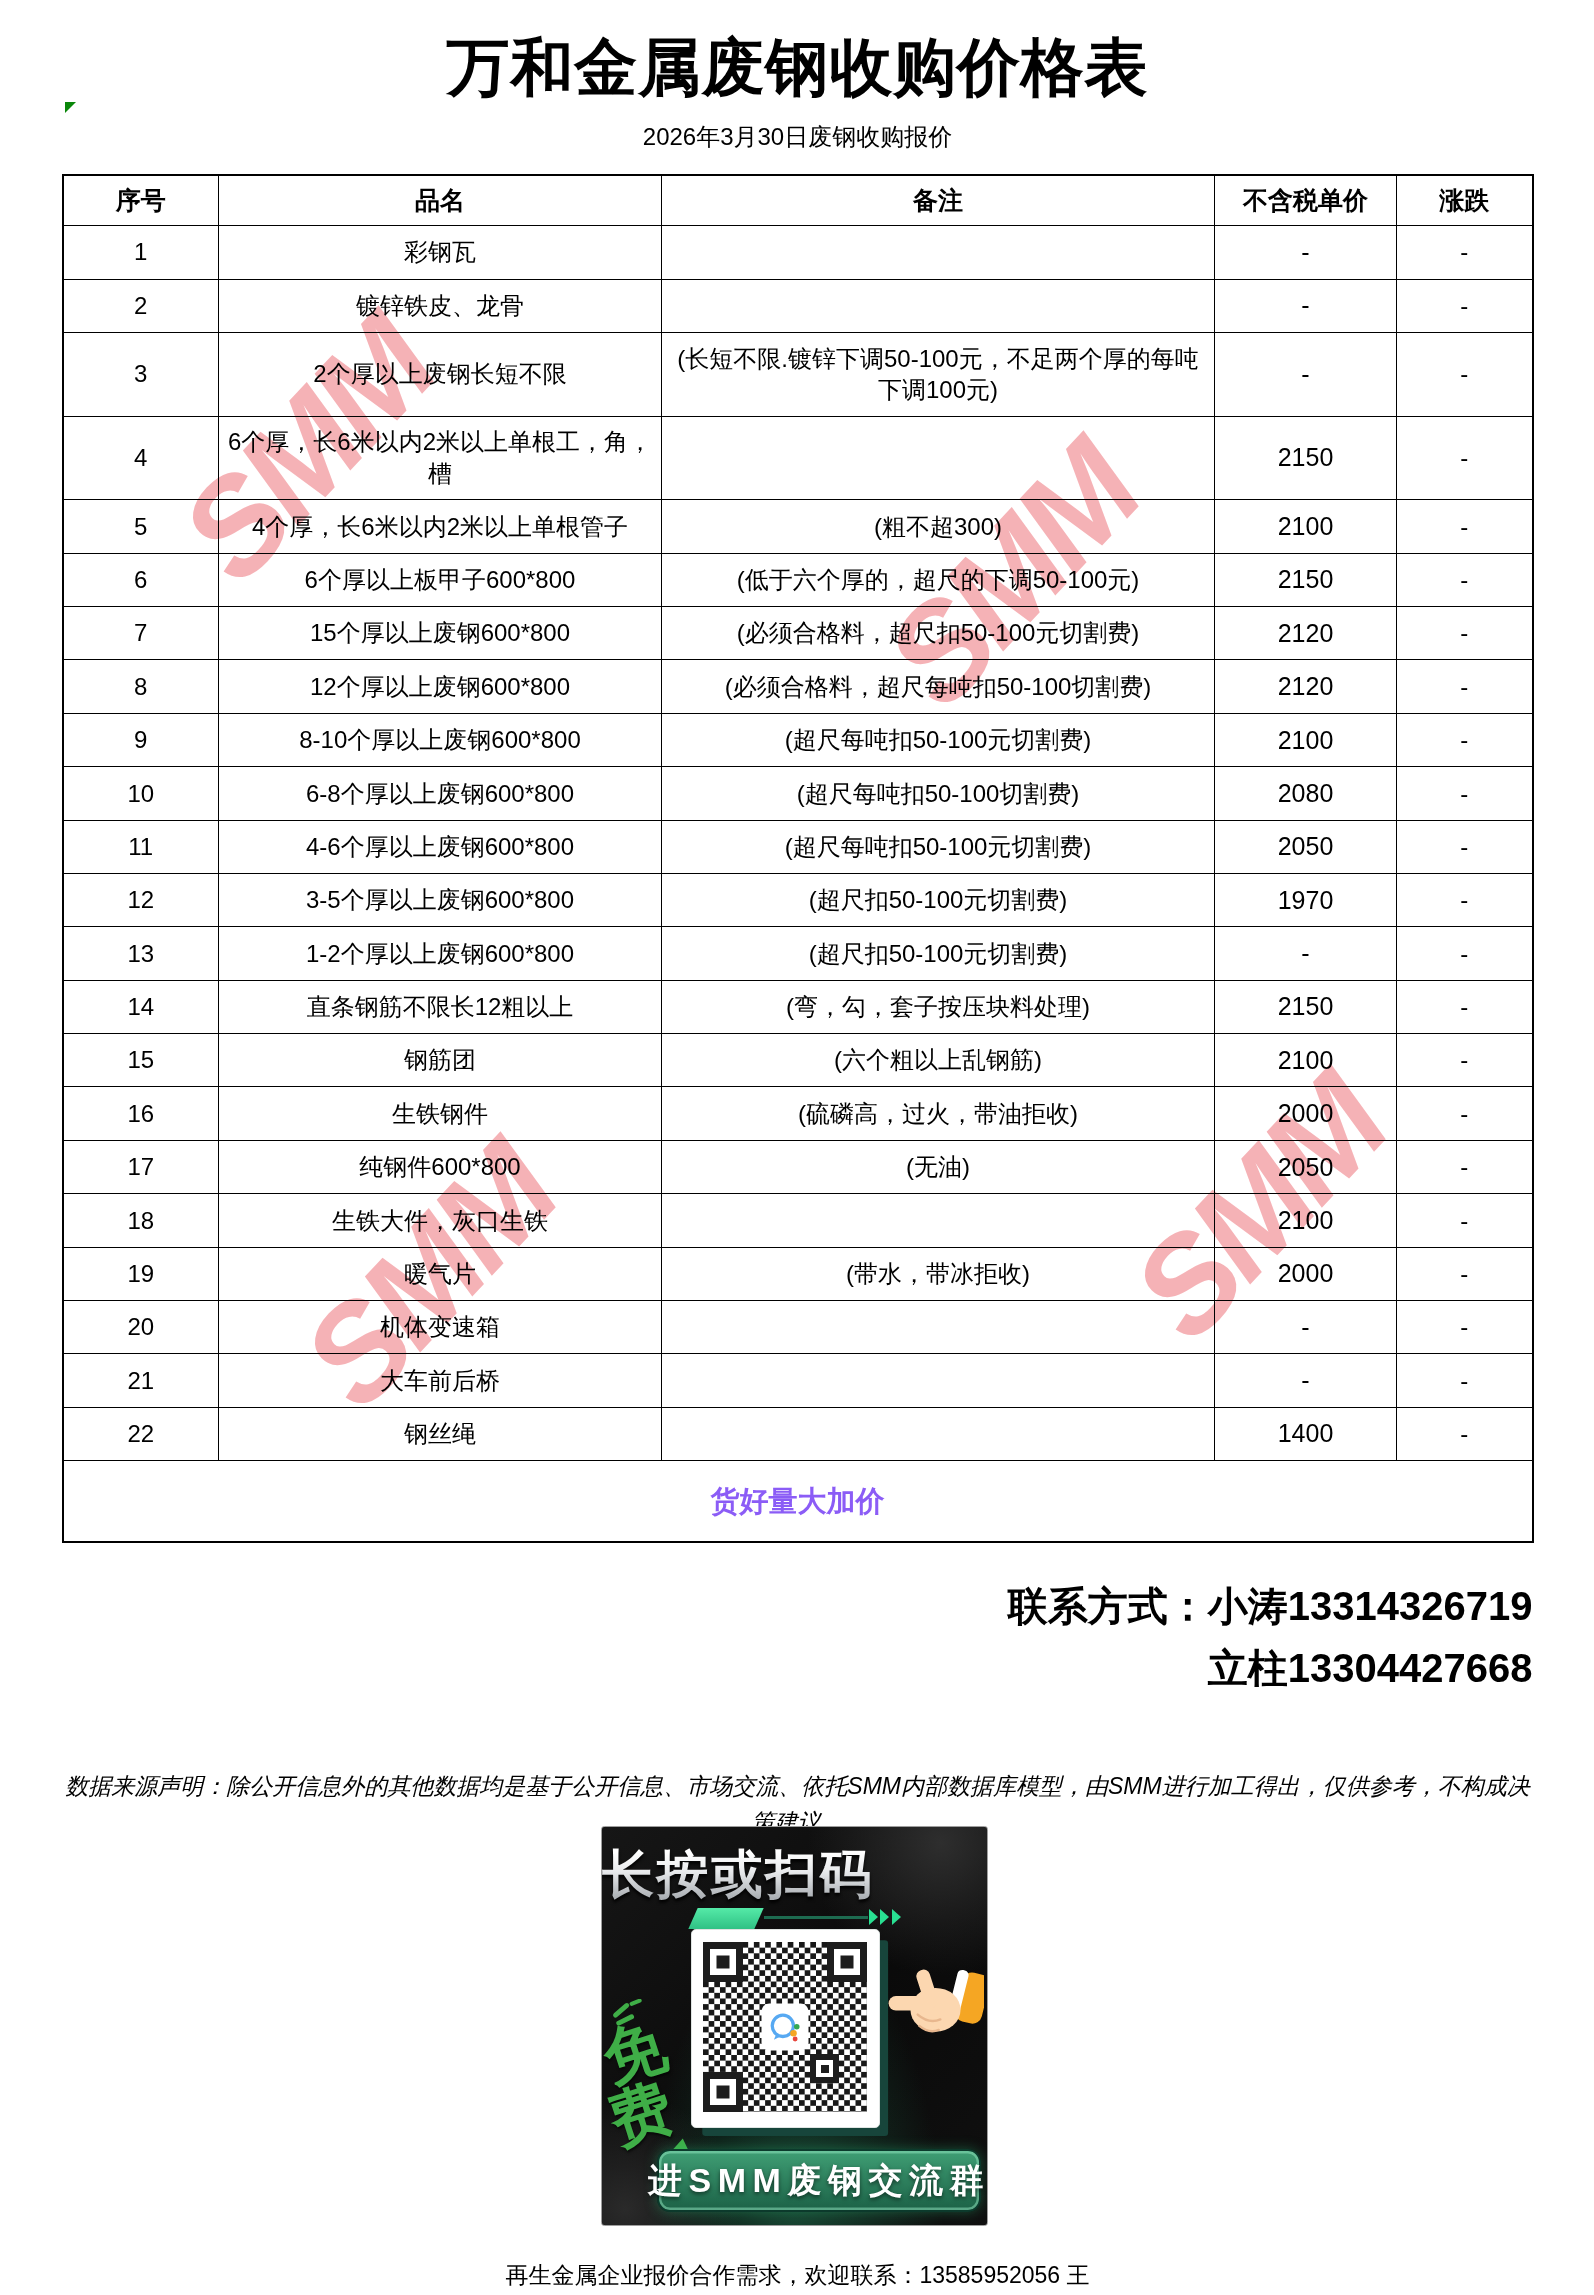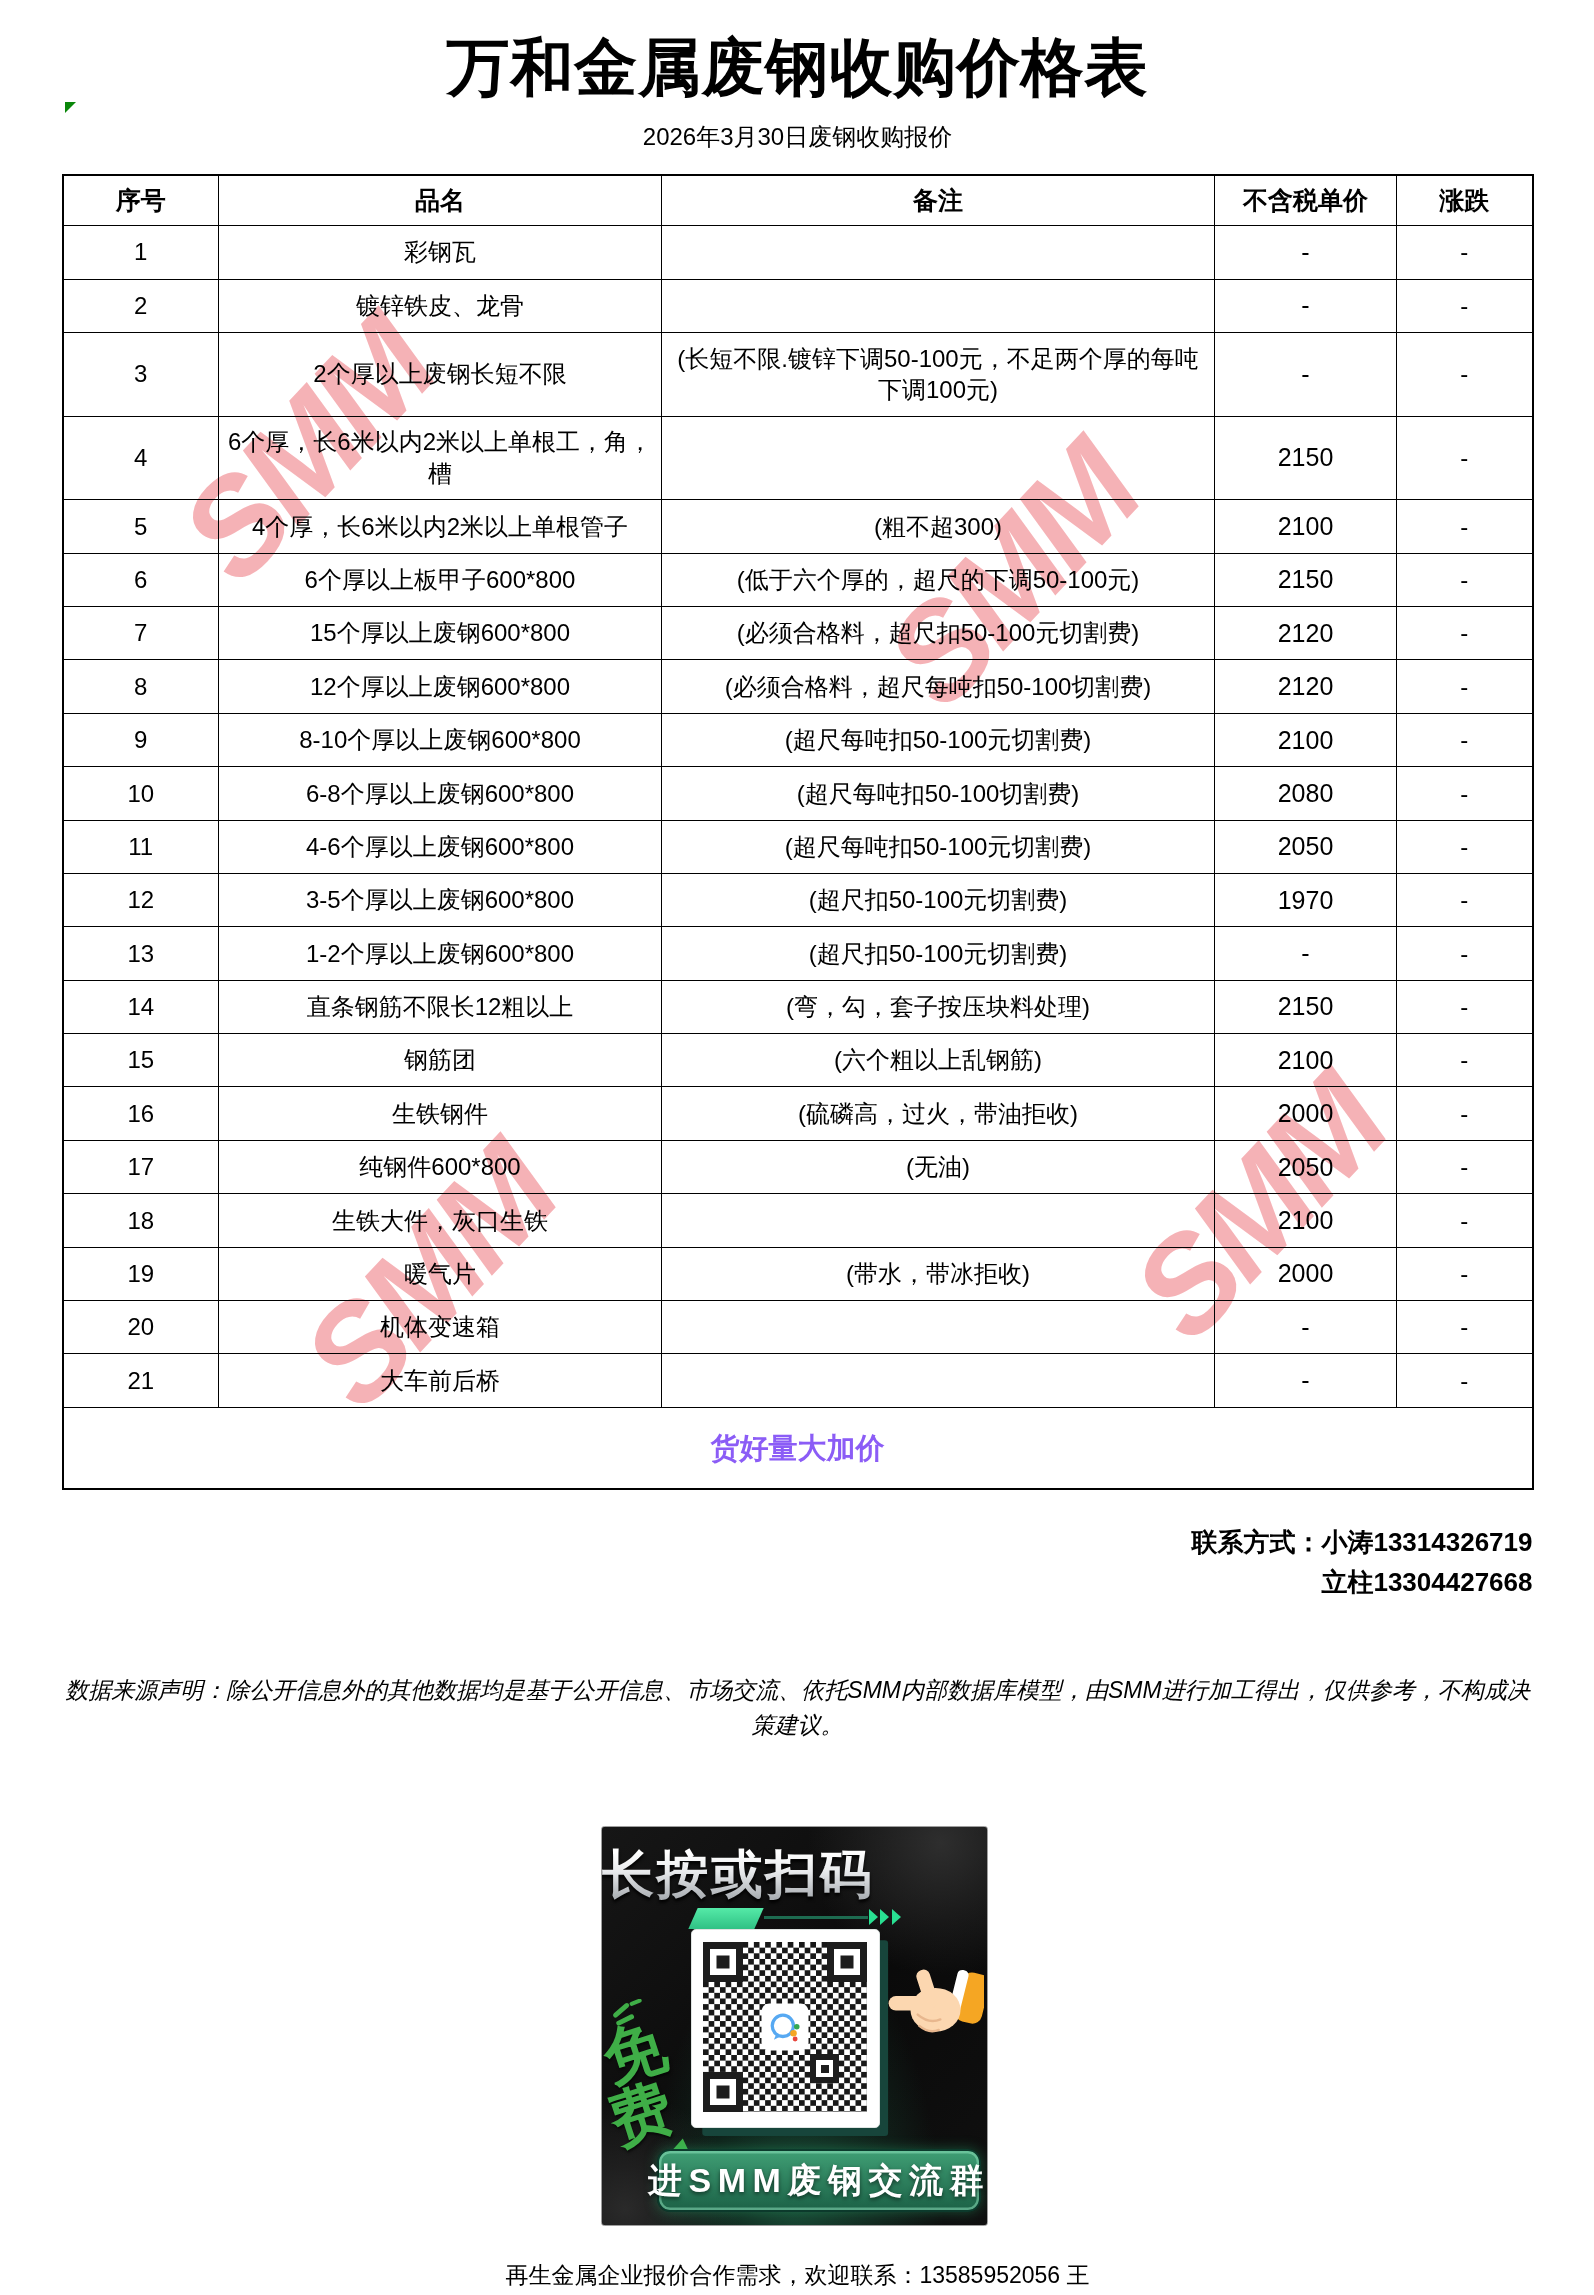--- a/index.html
+++ b/index.html
@@ -43,21 +43,21 @@
   .price-table th { font-weight:bold; font-size:25px; padding:8px 4.9px; }
   .col-no{ width:156px; } .col-name{ width:443px; } .col-note{ width:553px; }
   .col-price{ width:182px; } .col-change{ width:136px; }
   .price-table td.price { font-size:25px; }
   .price-table td.footer-note {
     color:#8b5cf6; font-weight:bold; font-size:29px; padding:21px 6.5px;
   }
 
   .contact {
     width:1470px; margin:32px auto 0 auto; text-align:right;
-    font-size:26px; font-weight:bold; line-height:1.55;
+    font-size:40px; font-weight:bold; line-height:1.55;
   }
 
   .disclaimer {
     width:1470px; margin:70px auto 0 auto; font-style:italic;
     font-size:23px; line-height:1.55; text-align:center;
   }
 
   
   .qr-card {
     position:absolute; left:601px; top:1826px; width:387px; height:400px; z-index:2;
@@ -304,20 +304,27 @@
       <td class="price">-</td>
       <td>-</td>
     </tr>
         <tr>
       <td>21</td>
       <td>大车前后桥</td>
       <td></td>
       <td class="price">-</td>
       <td>-</td>
     </tr>
+        <tr>
+      <td>22</td>
+      <td>钢丝绳</td>
+      <td></td>
+      <td class="price">1400</td>
+      <td>-</td>
+    </tr>
       </tbody>
     <tbody>
       <tr>
         <td class="footer-note" colspan="5">货好量大加价</td>
       </tr>
     </tbody>
   </table>
 
   <div class="contact">
     <div>联系方式：小涛13314326719</div>

